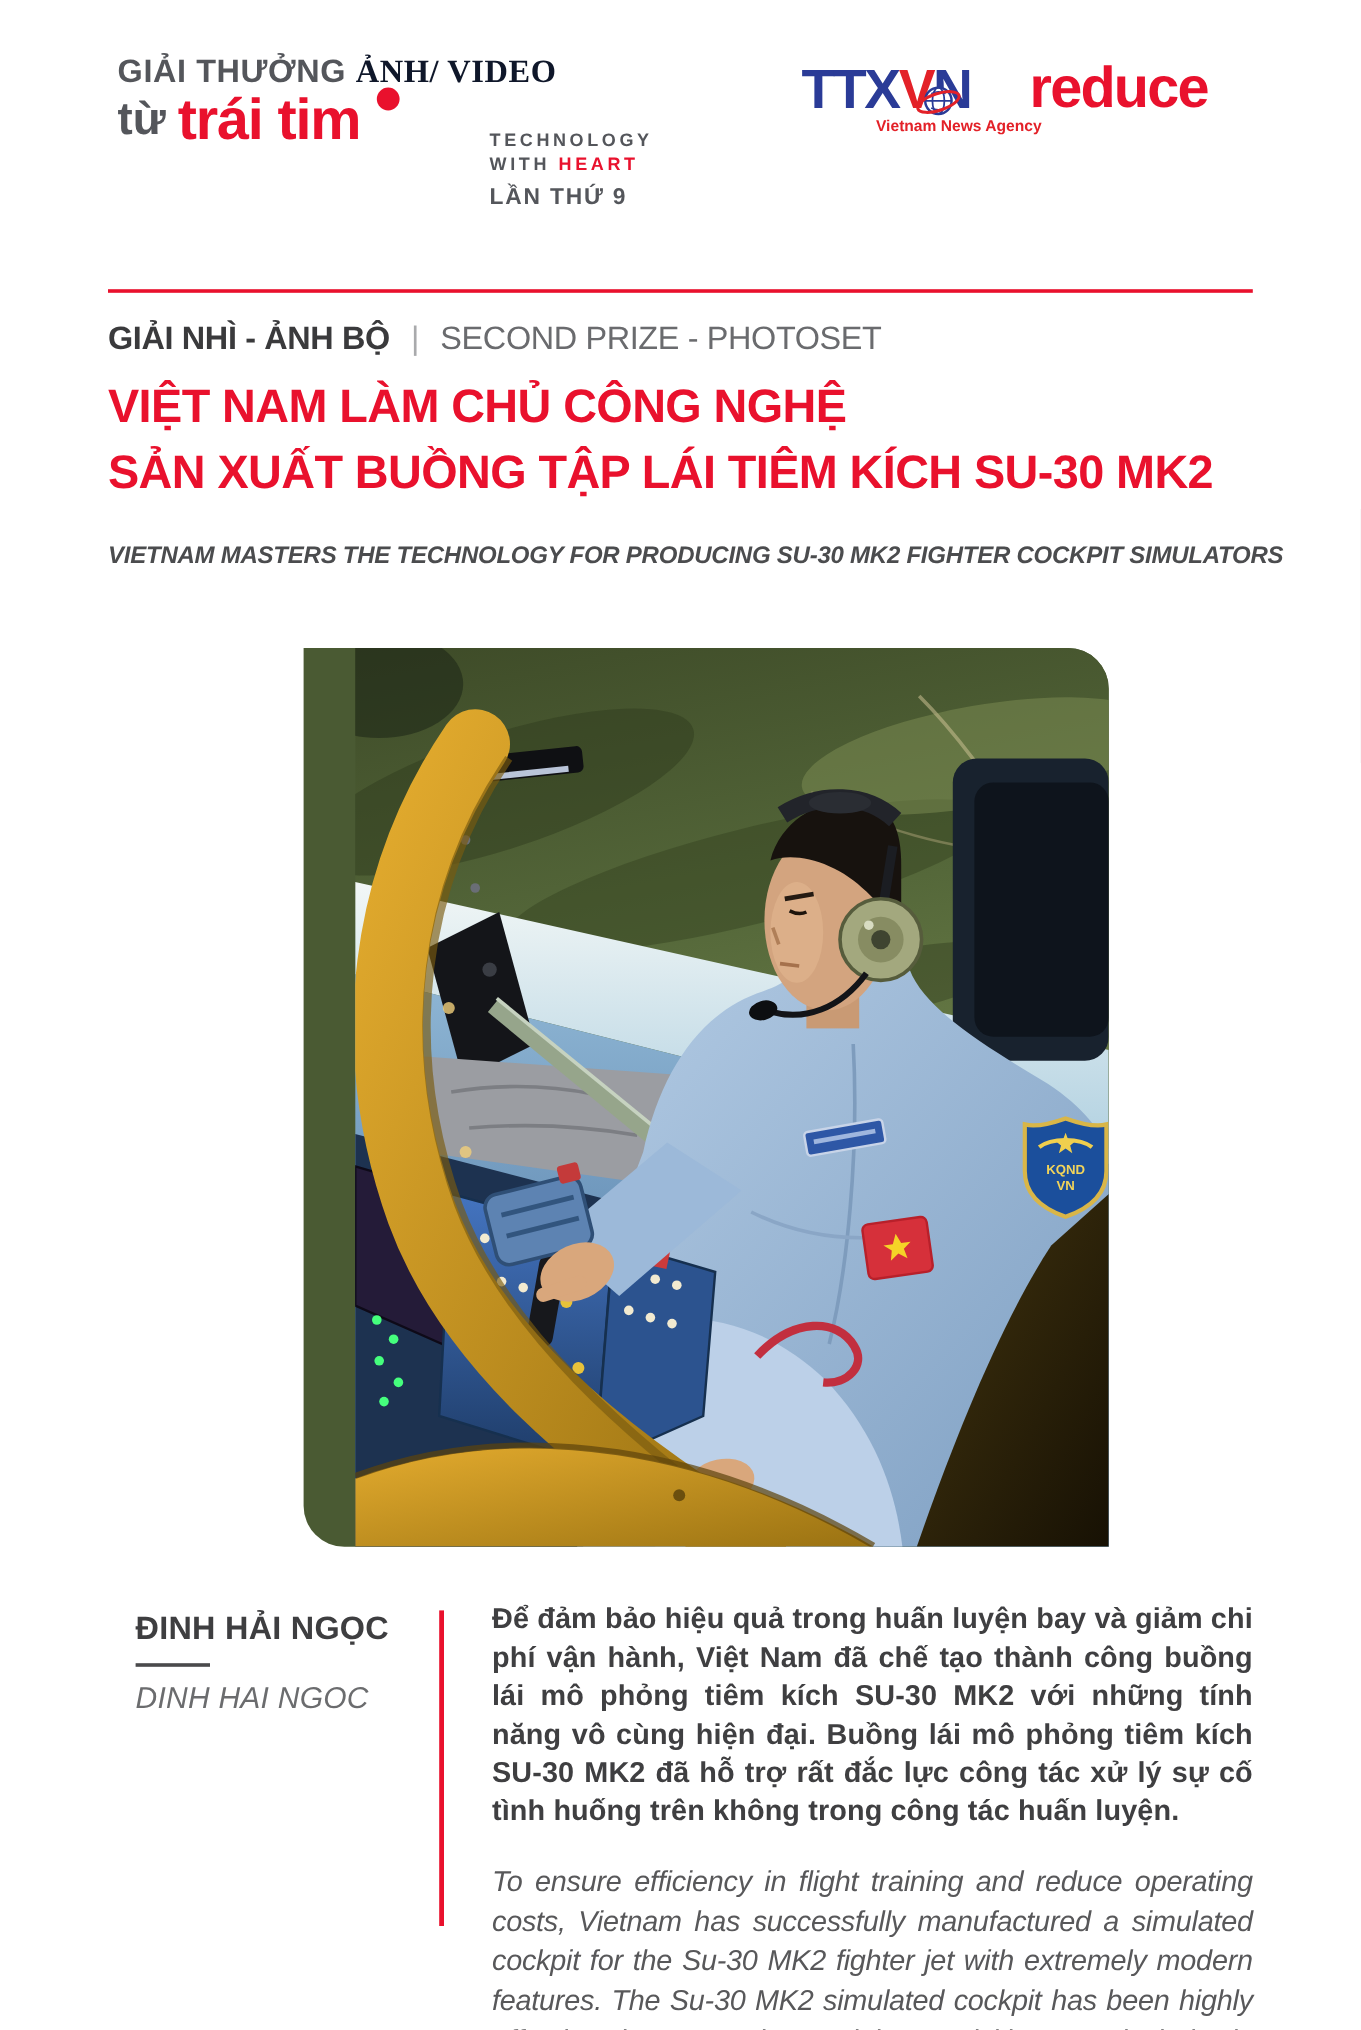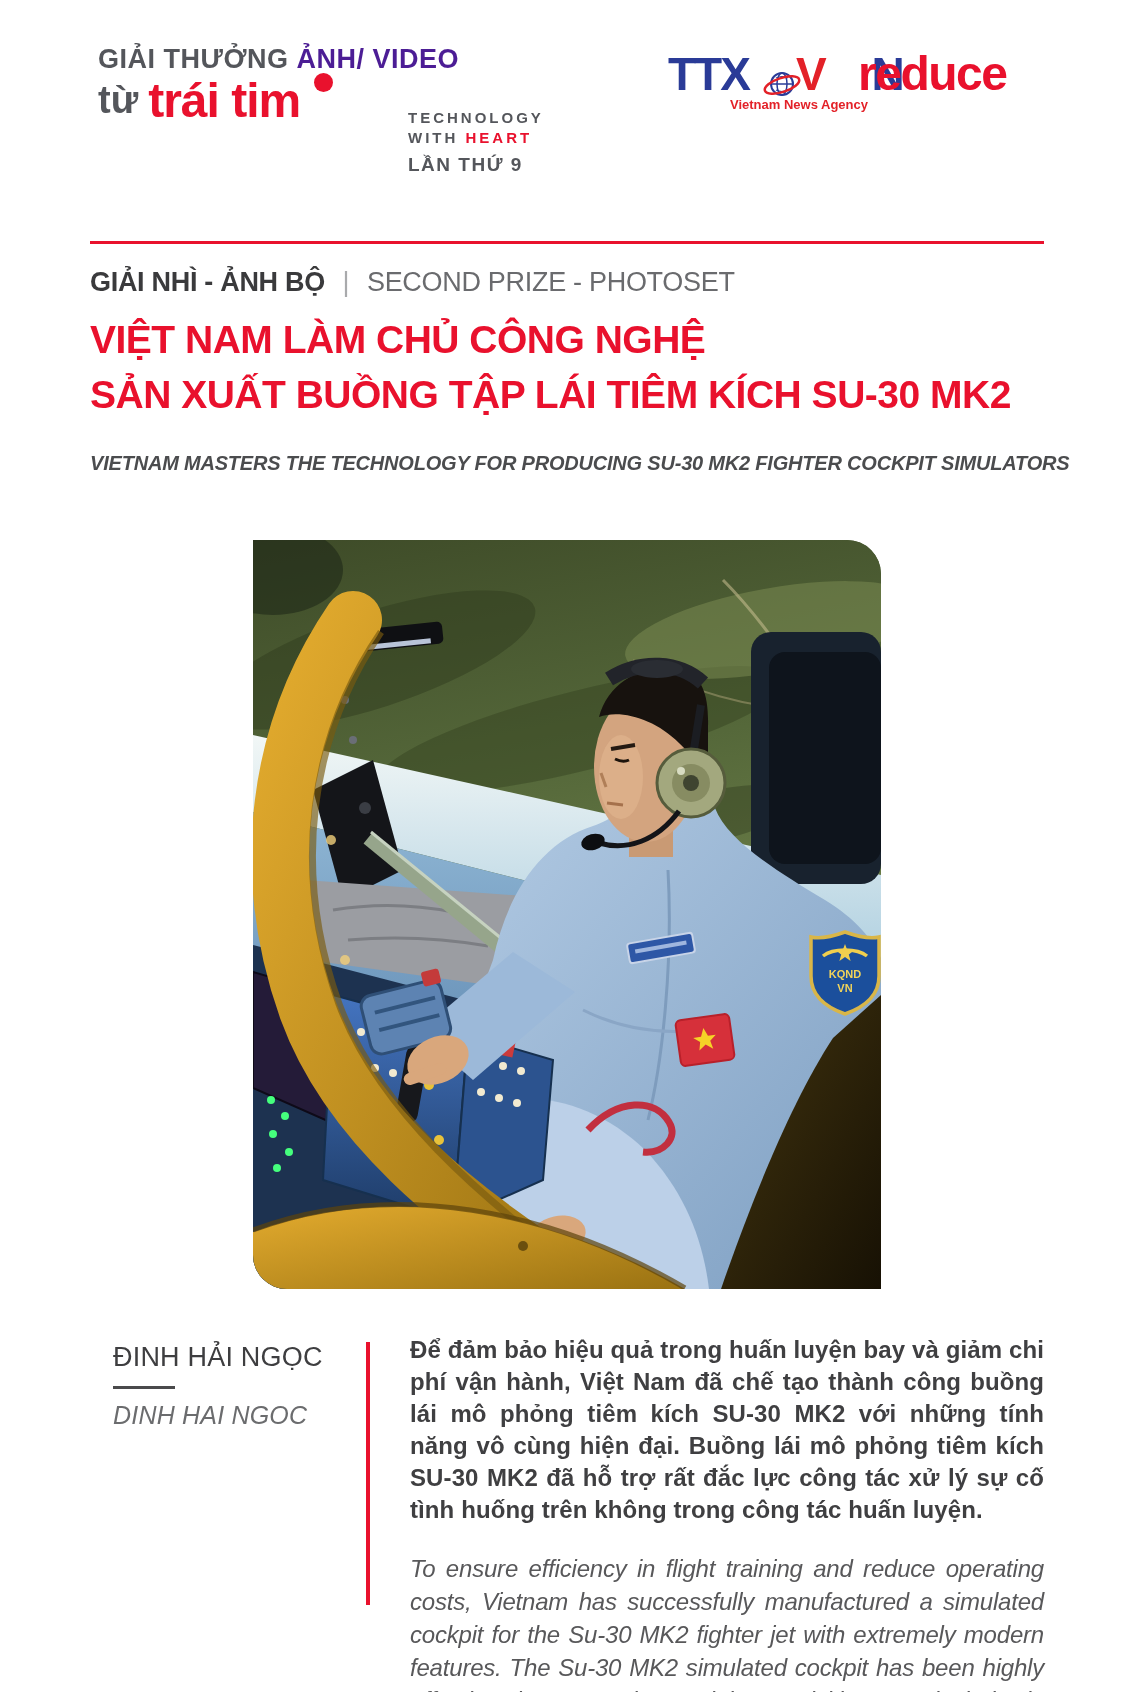--- a/index.html
+++ b/index.html
@@ -5,53 +5,53 @@
   html,body{margin:0;padding:0;background:#e9e9e9;}
   .page{
     position:relative;width:1134px;height:1692px;background:#ffffff;
     margin:0 auto;overflow:hidden;
     font-family:"Liberation Sans","DejaVu Sans",sans-serif;
     -webkit-font-smoothing:antialiased;
   }
   
   .award-logo{position:absolute;left:98px;top:44px;}
   .al-line1{font-size:27px;font-weight:bold;letter-spacing:.5px;color:#54565B;white-space:nowrap;}
-  .al-line1 .red{color:#4c1d95;}
+  .al-line1 .red{color:#0f172a;font-family:Liberation Serif, serif;}
   .al-line2{font-size:46px;color:#54565B;letter-spacing:1px;margin-top:5px;white-space:nowrap;}
   .al-line3{display:flex;align-items:center;margin-top:-2px;white-space:nowrap;}
   .al-tu{font-size:38px;font-weight:bold;color:#54565B;margin-right:10px;}
   .al-traitim{font-size:48px;font-weight:bold;color:#E9112D;letter-spacing:-1px;}
   .al-dot{width:19px;height:19px;border-radius:50%;background:#E9112D;margin-left:14px;transform:translateY(-18px);}
   .al-right{position:absolute;left:310px;top:64px;}
   .al-tag1,.al-tag2{font-size:15px;letter-spacing:3px;color:#54565B;font-weight:bold;line-height:20px;white-space:nowrap;}
   .al-tag2 .red{color:#E9112D;}
   .al-edition{font-size:19px;letter-spacing:1.5px;color:#54565B;font-weight:bold;margin-top:6px;white-space:nowrap;}
   
   .ttxvn{position:absolute;left:668px;top:52px;width:205px;height:56px;}
-  .ttxvn-word{display:flex;font-size:46px;font-weight:bold;letter-spacing:-2px;line-height:44px;gap:47px;}
+  .ttxvn-word{display:flex;font-size:46px;font-weight:bold;letter-spacing:-2px;line-height:44px;}
   .ttxvn-word .blue{color:#2A3B97;}
   .ttxvn-word .red{color:#E32128;}
   .ttxvn-globe{position:absolute;left:94px;top:16px;}
   .ttxvn-sub{position:absolute;left:62px;top:45px;font-size:13px;font-weight:bold;color:#E32128;white-space:nowrap;}
   
   .viettel{position:absolute;left:858px;top:46px;font-size:48px;font-weight:bold;color:#E9112D;letter-spacing:-1.5px;}
   
   .red-rule{position:absolute;left:90px;top:241px;width:954px;height:3px;background:#E9112D;}
   .prize-line{position:absolute;left:90px;top:267px;font-size:27px;white-space:nowrap;}
   .prize-vi{font-weight:bold;color:#3A3A3C;letter-spacing:-0.3px;}
   .prize-sep{color:#A9AAAC;margin:0 10px;font-weight:normal;}
   .prize-en{color:#6A6B6E;letter-spacing:-0.3px;}
   .main-title{position:absolute;left:90px;top:312px;font-size:39px;line-height:55px;font-weight:bold;color:#E9112D;letter-spacing:-0.5px;white-space:nowrap;}
   .subtitle{position:absolute;left:90px;top:452px;font-size:20px;font-style:italic;font-weight:bold;color:#4B4C4E;letter-spacing:-0.2px;white-space:nowrap;}
   
-  .photo{position:absolute;left:253px;top:540px;width:628px;height:749px;border-radius:0 34px 0 34px;overflow:hidden;background:#4a5a33;}
+  .photo{position:absolute;left:253px;top:540px;width:628px;height:749px;border-radius:0 34px 0 34px;overflow:hidden;background:#4a5a33;padding-left:43px;}
   .photo svg{display:block;}
   
   .author{position:absolute;left:113px;top:1342px;width:250px;}
-  .author-vi{font-size:27px;font-weight:normal;color:#3E3E40;letter-spacing:.2px;white-space:nowrap;}
+  .author-vi{font-size:27px;font-weight:bold;color:#3E3E40;letter-spacing:.2px;white-space:nowrap;}
   .author-divider{width:62px;height:3px;background:#4A4A4C;margin-top:13px;}
   .author-en{font-size:25px;font-style:italic;color:#6B6C6E;margin-top:12px;letter-spacing:.2px;white-space:nowrap;}
   .vline{position:absolute;left:366px;top:1342px;width:4px;height:263px;background:#E9112D;}
   .captions{position:absolute;left:410px;top:1334px;width:634px;}
   .cap-vi{font-size:24px;line-height:32px;font-weight:bold;color:#3F3F41;text-align:justify;letter-spacing:.1px;}
   .cap-en{font-size:24px;line-height:33px;font-style:italic;color:#58585A;text-align:justify;margin-top:26px;letter-spacing:-0.2px;}
 </style>
 </head>
 <body>
 

